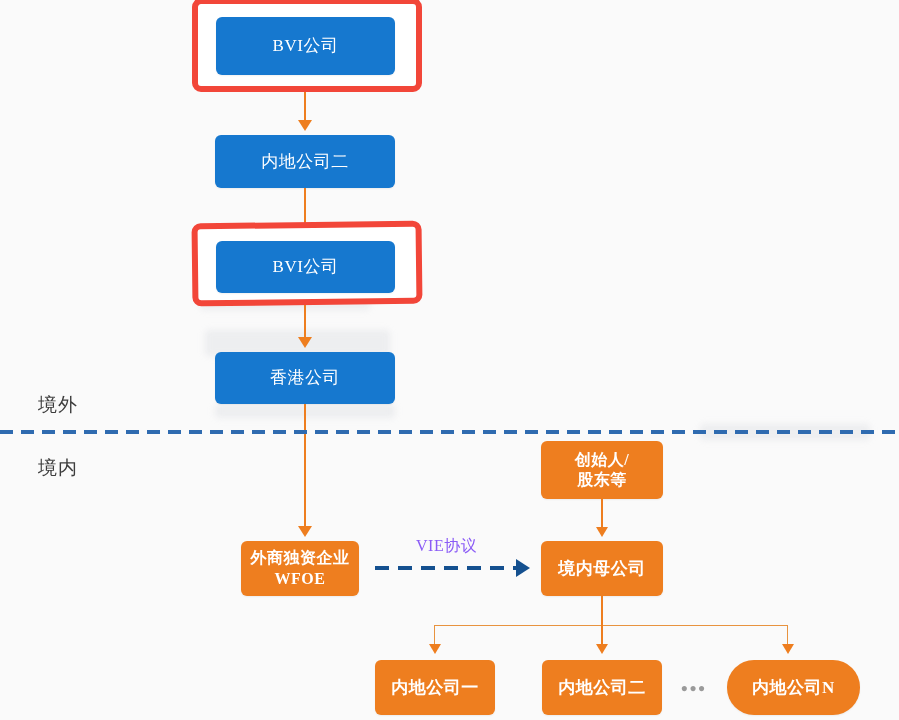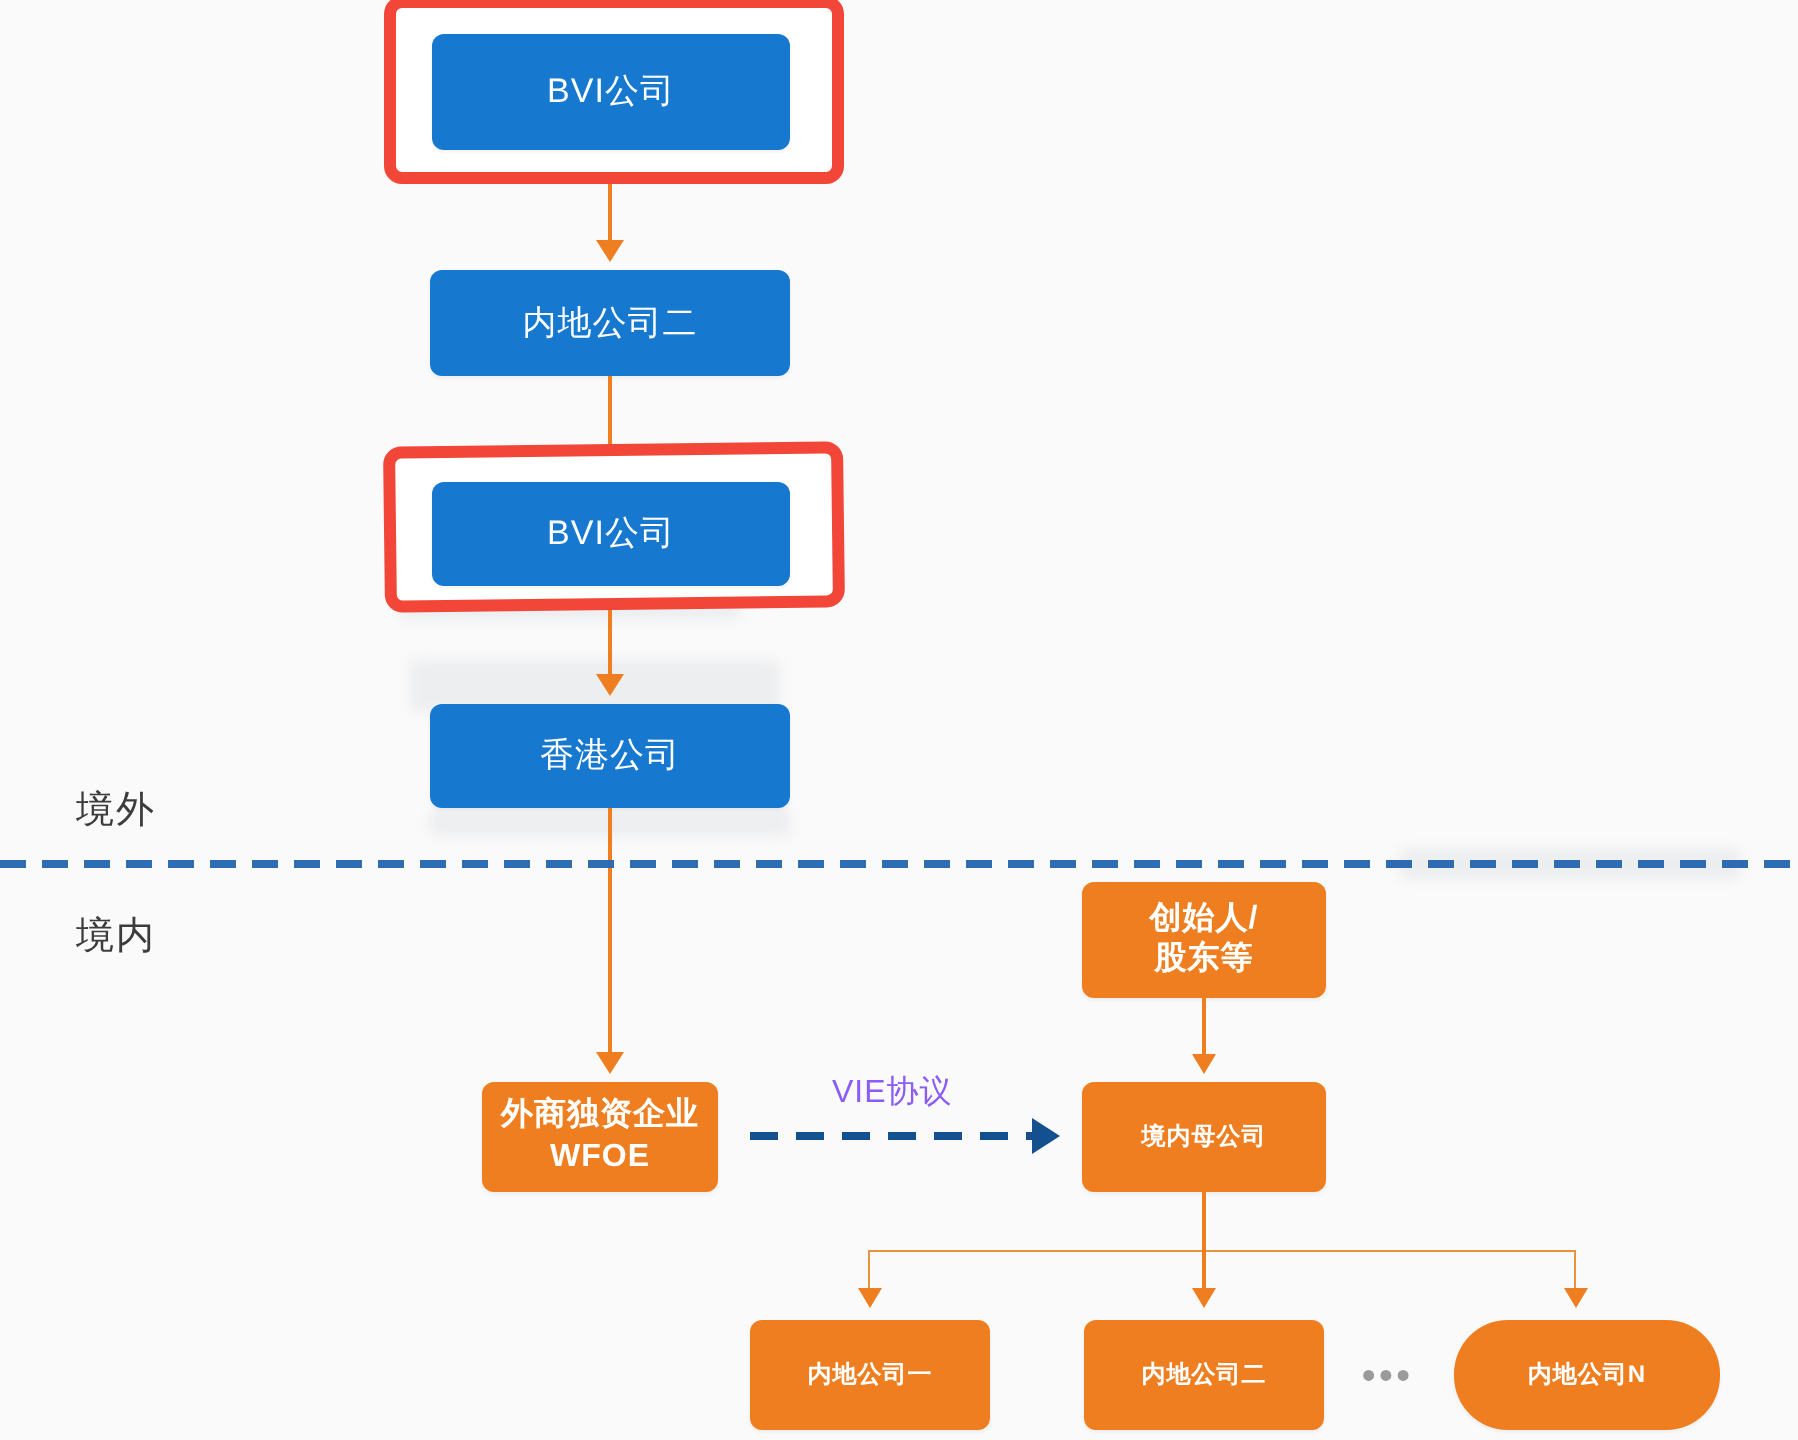--- a/index.html
+++ b/index.html
@@ -6,21 +6,21 @@
     margin: 0;
     padding: 0;
     background: #ffffff;
   }
   #canvas {
     position: relative;
     width: 899px;
     height: 720px;
     background: #fafafa;
     overflow: hidden;
-    font-family: Liberation Sans, sans-serif;
+    font-family: Liberation Serif, serif;
   }
 
   
   .node {
     position: absolute;
     box-sizing: border-box;
     display: flex;
     align-items: center;
     justify-content: center;
     text-align: center;
@@ -31,21 +31,21 @@
     white-space: pre-line;
     user-select: none;
   }
   .node.blue {
     background: #1678cf;
     font-size: 17px;
     box-shadow: 0 1px 2px rgba(0,0,0,0.06);
   }
   .node.orange {
     background: #ee7e1f;
-    font-size: 12px;
+    font-size: 17px;
     font-weight: 700;
     box-shadow: 0 1px 2px rgba(0,0,0,0.06);
   }
   .node.orange.two-line { font-size: 16px; }
 
   
   .redbox {
     position: absolute;
     box-sizing: border-box;
     border: 6px solid #f24639;

